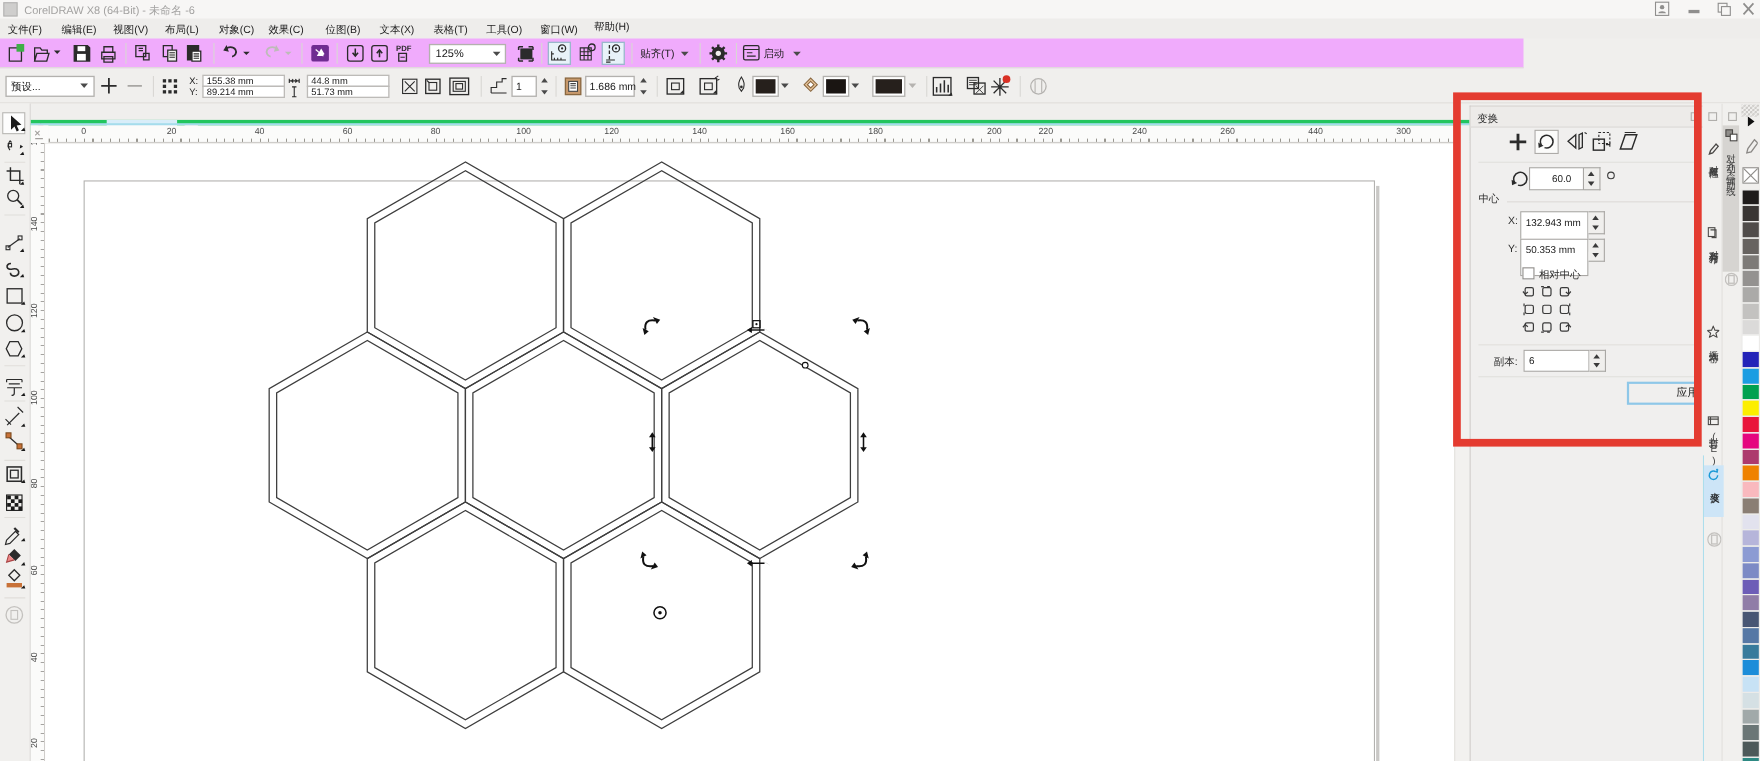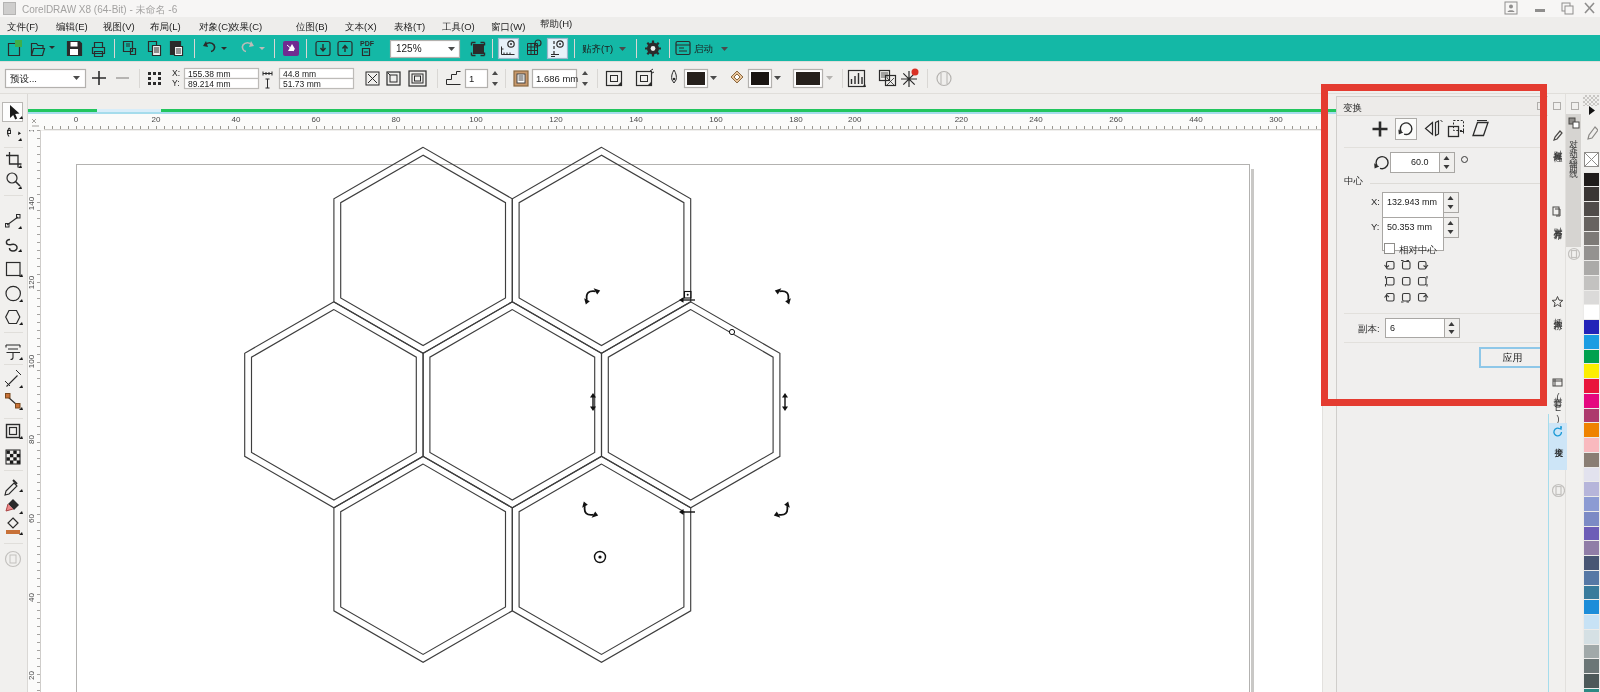--- a/index.html
+++ b/index.html
@@ -26,30 +26,30 @@
     </g>
   </svg>
 </div>
 
 <div class="abs" id="menubar" style="left:0;top:17px;width:1600px;height:18px;background:#eeedeb;font-size:9.5px;color:#1c1c1c">
   <span class="abs" style="left:7px;top:4px">文件(F)</span>
   <span class="abs" style="left:56px;top:4px">编辑(E)</span>
   <span class="abs" style="left:103px;top:4px">视图(V)</span>
   <span class="abs" style="left:150px;top:4px">布局(L)</span>
   <span class="abs" style="left:199px;top:4px">对象(C)</span>
-  <span class="abs" style="left:230px;top:4px">效果(C)</span>
+  <span class="abs" style="left:244px;top:4px">效果(C)</span>
   <span class="abs" style="left:296px;top:4px">位图(B)</span>
   <span class="abs" style="left:345px;top:4px">文本(X)</span>
   <span class="abs" style="left:394px;top:4px">表格(T)</span>
   <span class="abs" style="left:442px;top:4px">工具(O)</span>
   <span class="abs" style="left:491px;top:4px">窗口(W)</span>
   <span class="abs" style="left:540px;top:1px">帮助(H)</span>
 </div>
 
-<div class="abs" id="toolbar" style="left:0;top:35px;width:1600px;height:27px;background:#14b8a6;border-bottom:1px solid #e0deda">
+<div class="abs" id="toolbar" style="left:0;top:35px;width:1385px;height:27px;background:#f0abfc;border-bottom:1px solid #e0deda">
   <svg class="abs" style="left:0;top:0" width="740" height="27" viewBox="0 0 740 27">
     <g fill="none" stroke="#2b2b2b" stroke-width="1.2">
 
       <path d="M8.5 8.5h8l3 3v9h-11z"></path>
         <rect x="15" y="5" width="7" height="7" fill="#3fae49" stroke="none"></rect>
 
       <path d="M31.5 20.5l2-7h11l-2 7zM31.5 20.5v-12h5l1.5 2h5v3"></path>
       <path d="M49 11l3 3 3-3z" fill="#2b2b2b" stroke="none"></path>
 
       <path d="M67.5 6.5h12l2 2v12h-14z" fill="#2b2b2b"></path>
@@ -382,22 +382,22 @@
       <span class="abs" style="left:36px;width:24px;text-align:center">0</span>
       <span class="abs" style="left:116px;width:24px;text-align:center">20</span>
       <span class="abs" style="left:196px;width:24px;text-align:center">40</span>
       <span class="abs" style="left:276px;width:24px;text-align:center">60</span>
       <span class="abs" style="left:356px;width:24px;text-align:center">80</span>
       <span class="abs" style="left:436px;width:24px;text-align:center">100</span>
       <span class="abs" style="left:516px;width:24px;text-align:center">120</span>
       <span class="abs" style="left:596px;width:24px;text-align:center">140</span>
       <span class="abs" style="left:676px;width:24px;text-align:center">160</span>
       <span class="abs" style="left:756px;width:24px;text-align:center">180</span>
-      <span class="abs" style="left:820px;width:24px;text-align:left">200</span>
-      <span class="abs" style="left:916px;width:24px;text-align:right">220</span>
+      <span class="abs" style="left:864px;width:24px;text-align:center">200</span>
+      <span class="abs" style="left:916px;width:24px;text-align:left">220</span>
       <span class="abs" style="left:996px;width:24px;text-align:center">240</span>
       <span class="abs" style="left:1076px;width:24px;text-align:center">260</span>
       <span class="abs" style="left:1156px;width:24px;text-align:center">440</span>
       <span class="abs" style="left:1236px;width:24px;text-align:center">300</span>
     </div>
   <div class="abs" style="left:0;top:0;width:16px;height:16px;background:#fbfbfa">
       <svg width="16" height="16">
         <path d="M4 5l4 4M8 5L4 9M4 12h7" stroke="#a3a19e" fill="none" stroke-width="1"></path>
       </svg>
     </div>
@@ -587,21 +587,21 @@
   <span class="abs" style="left:21px;top:226px;font-size:9.5px;color:#2a2a2a">副本:</span>
   <div class="inp" style="left:48px;top:221px;width:60px;height:20px;line-height:18px;padding-left:4px">6</div>
   <div class="abs" style="left:108px;top:221px;width:15px;height:20px;background:#f0efed;border:1px solid #a9a7a4;border-left:none">
     <svg width="13" height="18" viewBox="0 0 13 18">
         <path d="M3.5 7l3-4 3 4z" fill="#3a3a3a"></path>
         <path d="M3.5 11l3 4 3-4z" fill="#3a3a3a"></path>
       </svg>
   </div>
   <div class="abs" style="left:7px;top:245px;width:197px;height:1px;background:#e2e0dc"></div>
 
-  <div class="abs" style="left:142px;top:250px;width:67px;height:21px;background:#f0efee;border:2px solid #8ec7e8;font-size:10px;color:#1a1a1a;text-align:center;line-height:17px">应用</div>
+  <div class="abs" style="left:142px;top:250px;width:67px;height:21px;background:#f0efee;border:2px solid #8ec7e8;font-size:10px;color:#1a1a1a;text-align:right;line-height:17px">应用</div>
 </div>
 
 <div class="abs" id="strips" style="left:1548px;top:94px;width:34px;height:598px;background:#f1f0ee;overflow:hidden;font-size:9px;color:#3a3a3a">
   <div class="abs" style="left:17px;top:0;width:1px;height:598px;background:#e2e0dd"></div>
   <div class="abs" style="left:5px;top:8px;width:8px;height:8px;border:1px solid #b0aeab"></div>
   <div class="abs" style="left:23px;top:8px;width:8px;height:8px;border:1px solid #b0aeab"></div>
 
   <div class="abs" style="left:18px;top:20px;width:15px;height:133px;background:#d6d4d1"></div>
   <svg class="abs" style="left:20px;top:23px" width="12" height="12" viewBox="0 0 12 12">
       <g fill="none" stroke="#4a4846" stroke-width="1">

